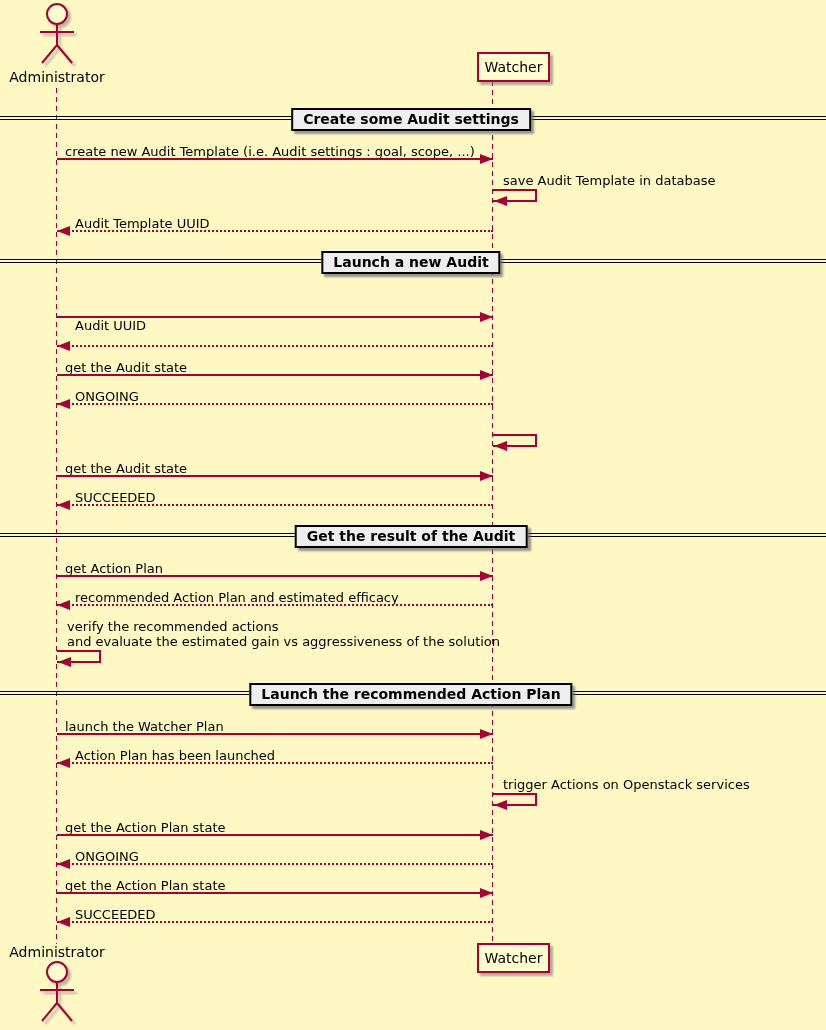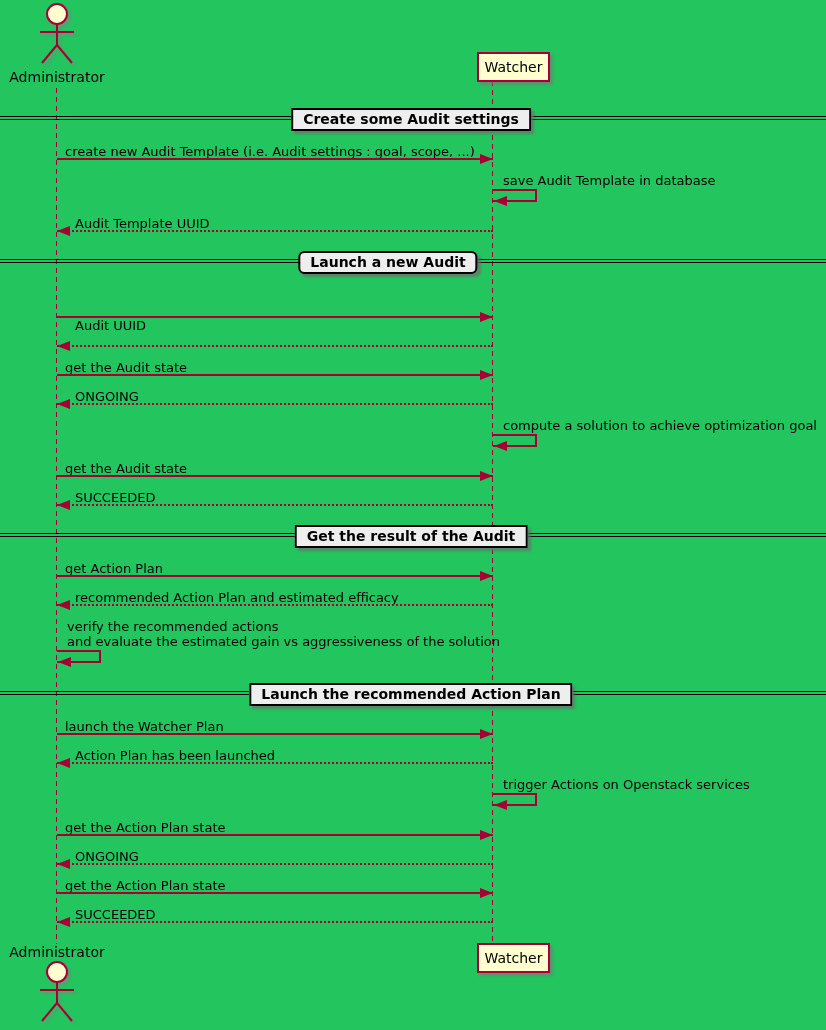--- a/index.html
+++ b/index.html
@@ -6,21 +6,21 @@
     --line:#A80036;
     --pfill:#FEFECE;
     --dfill:#EEEEEE;
     --dborder:#000000;
     --text:#000000;
   }
   html,body{margin:0;padding:0;background:#ffffff;}
   #stage{
     position:relative;width:826px;height:1030px;overflow:hidden;
     font-family:"DejaVu Sans","Liberation Sans",sans-serif;
-    color:var(--text);background:#22c55e;
+    color:var(--text);background:#fef9c3;
   }
   .lifeline{
     position:absolute;width:1px;
     background:repeating-linear-gradient(to bottom,var(--line) 0 5px,transparent 5px 9px);
   }
   .participant-box{
     position:absolute;box-sizing:border-box;
     background:var(--pfill);border:2px solid var(--line);
     box-shadow:3px 3px 2px rgba(120,120,120,0.6);
     display:flex;align-items:center;justify-content:center;
@@ -103,33 +103,32 @@
     <div class="arrow-line-solid" style="left: 57px; top: 158px; width: 436px;"></div>
     <div class="arrow-head-right" style="left: 480px; top: 154px;"></div>
     <div class="msg-label" style="left: 503px; top: 173px;">save Audit Template in database</div>
     <div class="self-loop" style="left: 493px; top: 189px;"></div>
     <div class="arrow-head-left" style="left: 494px; top: 196px;"></div>
     <div class="msg-label" style="left: 75px; top: 216px; text-align: center;">Audit Template UUID</div>
     <div class="arrow-line-dotted" style="left: 57px; top: 230px; width: 436px;"></div>
     <div class="arrow-head-left" style="left: 57px; top: 226px;"></div>
     <div class="divider-line" style="top: 259px;"></div>
     <div class="divider-line" style="top: 262px;"></div>
-    <div class="divider-box" style="left: 388px; top: 251px; border-radius: 6px;">Launch a new Audit</div>
+    <div class="divider-box" style="left: 411px; top: 251px;">Launch a new Audit</div>
     <div class="arrow-line-solid" style="left: 57px; top: 316px; width: 436px;"></div>
     <div class="arrow-head-right" style="left: 480px; top: 312px;"></div>
     <div class="msg-label" style="left: 75px; top: 318px;">Audit UUID</div>
     <div class="arrow-line-dotted" style="left: 57px; top: 345px; width: 436px;"></div>
     <div class="arrow-head-left" style="left: 57px; top: 341px;"></div>
     <div class="msg-label" style="left: 65px; top: 360px;">get the Audit state</div>
     <div class="arrow-line-solid" style="left: 57px; top: 374px; width: 436px;"></div>
     <div class="arrow-head-right" style="left: 480px; top: 370px;"></div>
     <div class="msg-label" style="left: 75px; top: 389px;">ONGOING</div>
     <div class="arrow-line-dotted" style="left: 57px; top: 403px; width: 436px;"></div>
     <div class="arrow-head-left" style="left: 57px; top: 399px;"></div>
-    <div class="msg-label" style="left: 503px; top: 418px;">compute a solution to achieve optimization goal</div>
     <div class="self-loop" style="left: 493px; top: 434px;"></div>
     <div class="arrow-head-left" style="left: 494px; top: 441px;"></div>
     <div class="msg-label" style="left: 65px; top: 461px;">get the Audit state</div>
     <div class="arrow-line-solid" style="left: 57px; top: 475px; width: 436px;"></div>
     <div class="arrow-head-right" style="left: 480px; top: 471px;"></div>
     <div class="msg-label" style="left: 75px; top: 490px;">SUCCEEDED</div>
     <div class="arrow-line-dotted" style="left: 57px; top: 504px; width: 436px;"></div>
     <div class="arrow-head-left" style="left: 57px; top: 500px;"></div>
     <div class="divider-line" style="top: 533px;"></div>
     <div class="divider-line" style="top: 536px;"></div>

